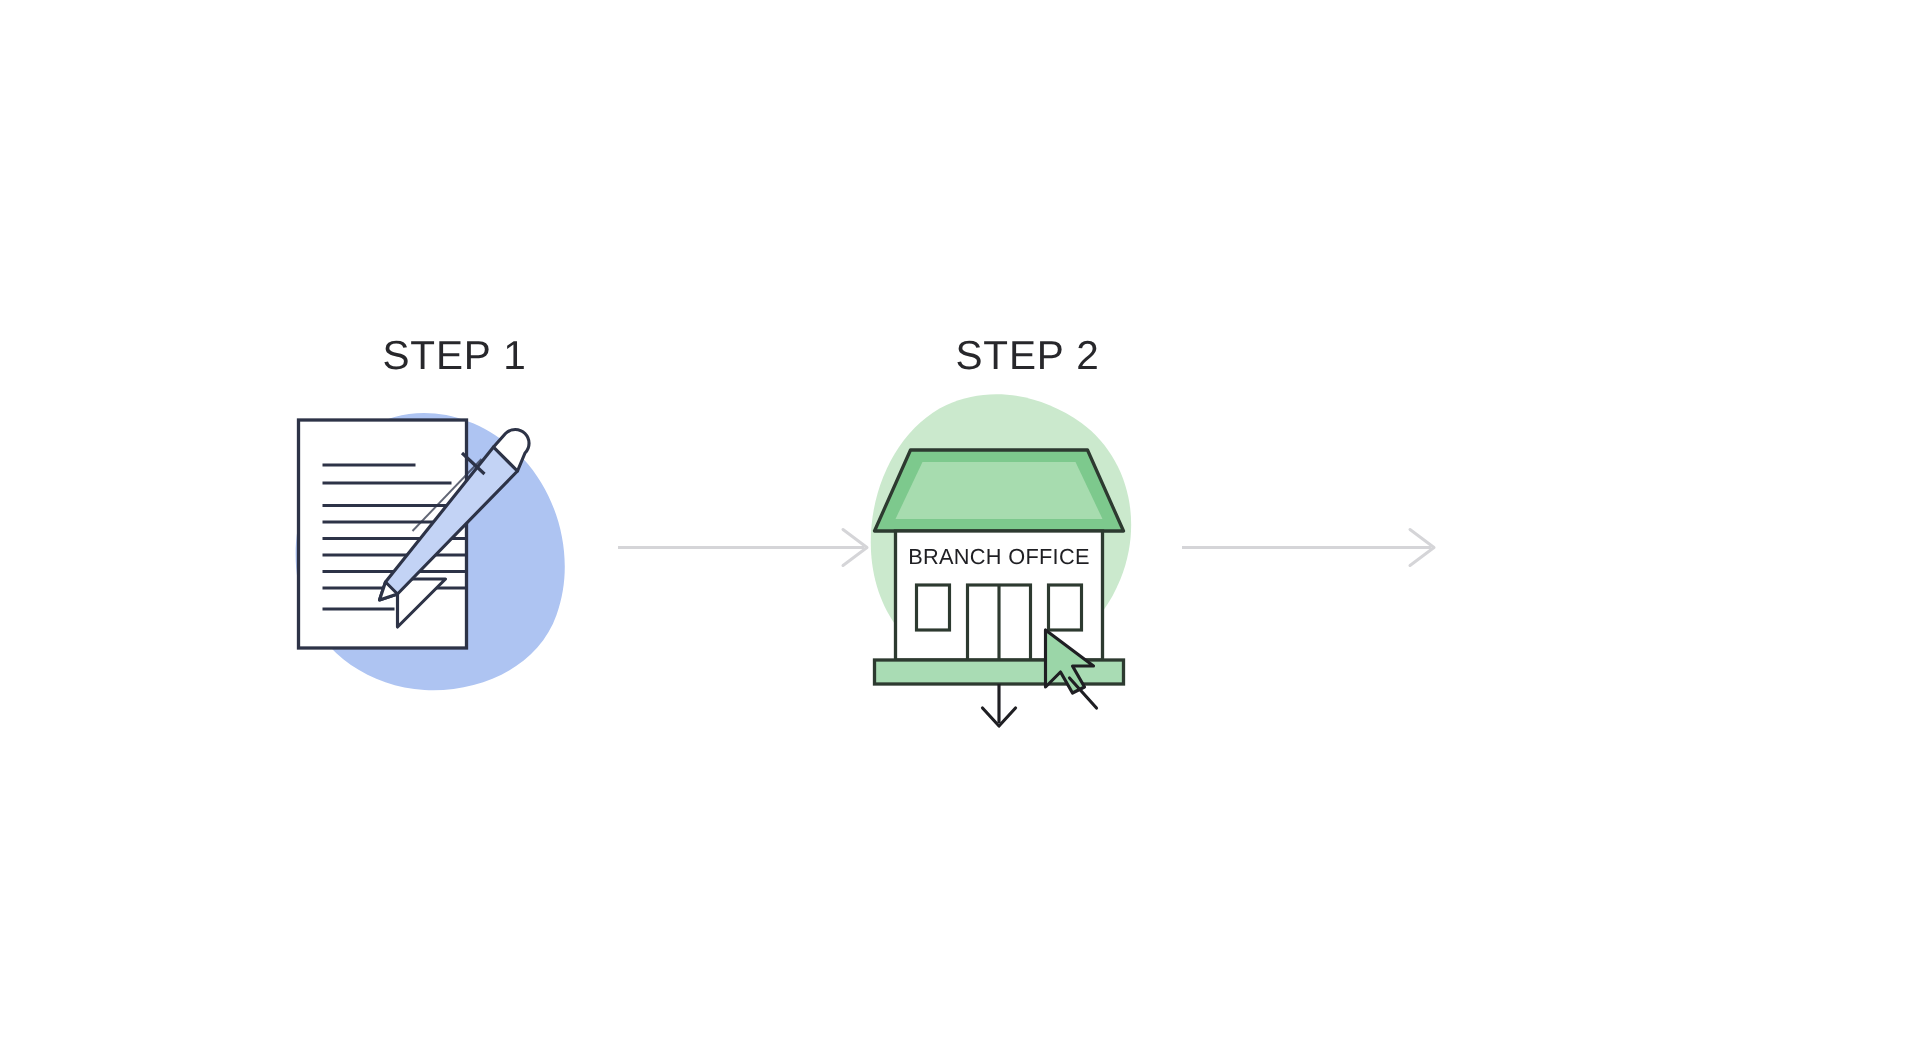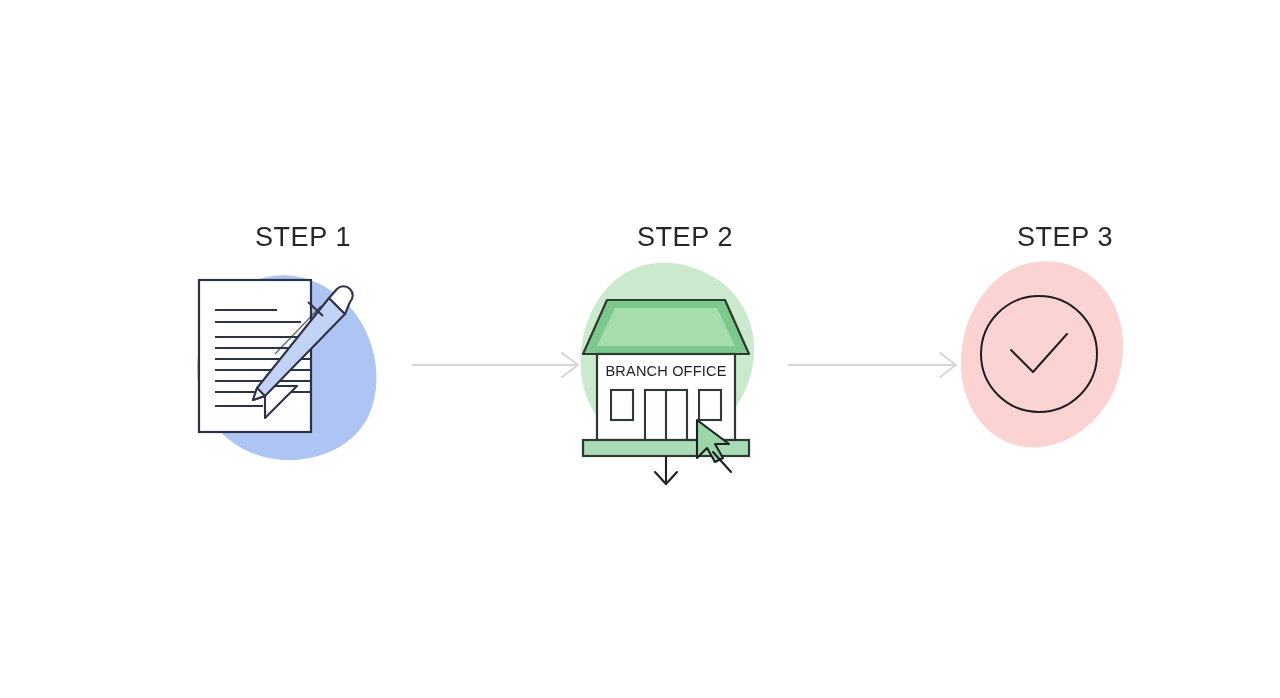--- a/index.html
+++ b/index.html
@@ -147,29 +147,14 @@
     </div>
   </div>
 
   <div class="connector" id="connector-2">
     <svg width="174" height="40" viewBox="0 0 174 40" xmlns="http://www.w3.org/2000/svg">
       <line x1="0" y1="20" x2="166" y2="20" stroke="#d5d5d8" stroke-width="2"></line>
       <polyline points="152,8 168,20 152,32" fill="none" stroke="#d5d5d8" stroke-width="2" stroke-linecap="round" stroke-linejoin="round"></polyline>
     </svg>
   </div>
 
-  <div class="step" id="step-3">
-    <div class="step-label">STEP 3</div>
-    <div class="step-art">
-      <svg width="300" height="240" viewBox="0 0 300 240" xmlns="http://www.w3.org/2000/svg">
-
-        <path d="M 110 16 C 74 26, 48 66, 46 110 C 44 154, 68 190, 104 198
-                 C 142 206, 184 180, 200 140 C 216 100, 208 54, 178 30
-                 C 158 14, 134 10, 110 16 Z" fill="#fbd3d3"></path>
-
-        <circle cx="124" cy="106" r="58" fill="none" stroke="#1f1f23" stroke-width="2"></circle>
-
-        <polyline points="96,102 118,124 152,86" fill="none" stroke="#1f1f23" stroke-width="2" stroke-linecap="round" stroke-linejoin="round"></polyline>
-      </svg>
-    </div>
-  </div>
 
 </div>
 
 </body></html>

